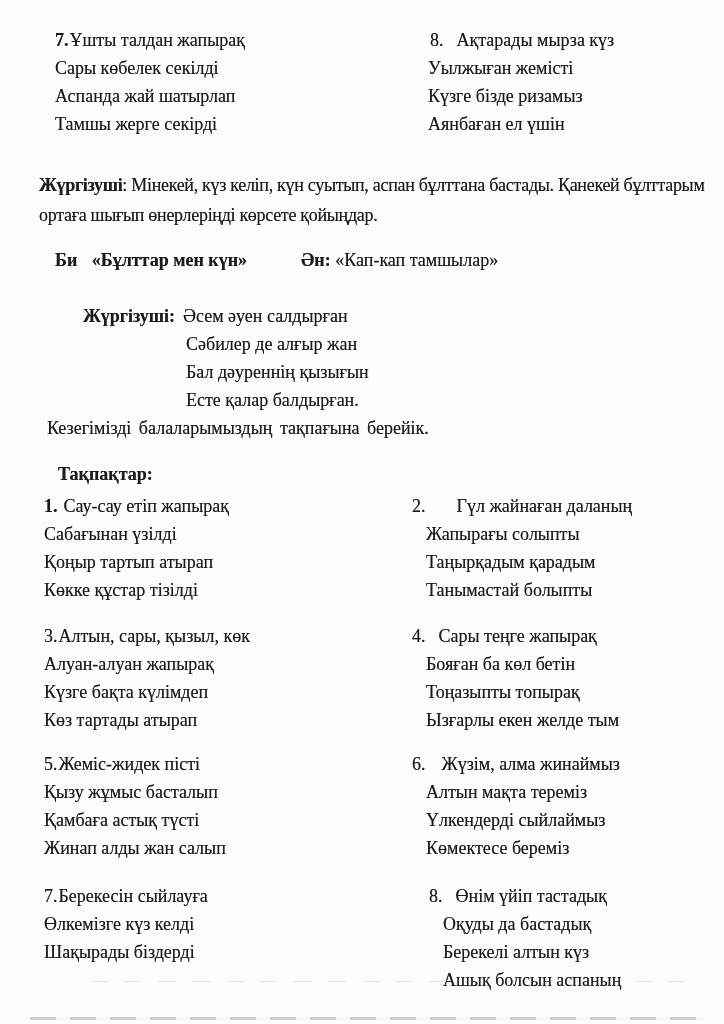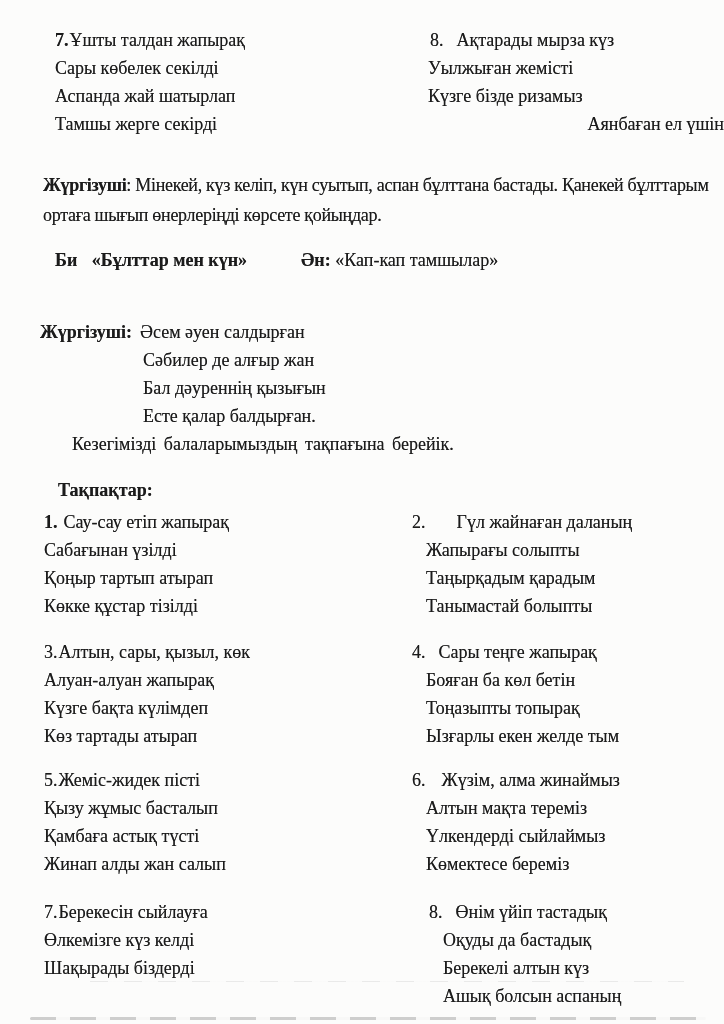--- a/index.html
+++ b/index.html
@@ -42,46 +42,45 @@
 
   
   .gap-none { margin-right: 1px; }
   .gap-xs   { margin-right: 6px; }
   .gap-sm   { margin-right: 13px; }
   .gap-md   { margin-right: 16px; }
   .gap-lg   { margin-right: 31px; }
 
   .host-para {
     margin-top: 32px;
-    padding-left: 31px;
+    padding-left: 39px;
     padding-right: 14px;
     font-size: 18px;
     line-height: 30px;
     letter-spacing: -0.3px;
-    margin-left: 12px;
   }
 
   .performance-line {
     margin-top: 16px;
     padding-left: 55px;
     font-size: 18px;
     line-height: 28px;
     white-space: nowrap;
   }
   .performance-line .song-part { margin-left: 54px; }
 
   .host-verse {
-    margin-top: 44px;
-    padding-left: 40px;
+    margin-top: 28px;
+    padding-left: 83px;
   }
   .host-verse .indented { padding-left: 103px; }
   .host-verse .vfirst-text { margin-left: 8px; }
 
   .transition-line {
-    padding-left: 72px;
+    padding-left: 47px;
     font-size: 18px;
     line-height: 28px;
     word-spacing: 3px;
   }
 
   .section-heading {
     margin-top: 18px;
     margin-bottom: 4px;
     padding-left: 58px;
     font-size: 18px;
@@ -129,21 +128,21 @@
     <div class="col-l">
       <div class="vline"><span class="bold gap-none">7.</span><span>Ұшты талдан жапырақ</span></div>
       <div class="vline">Сары көбелек секілді</div>
       <div class="vline">Аспанда жай шатырлап</div>
       <div class="vline">Тамшы жерге секірді</div>
     </div>
     <div class="col-r">
       <div class="vline vfirst"><span class="gap-sm">8.</span><span>Ақтарады мырза күз</span></div>
       <div class="vline" style="padding-left:0;">Уылжыған жемісті</div>
       <div class="vline" style="padding-left:0;">Күзге бізде ризамыз</div>
-      <div class="vline" style="padding-left:0;text-align:right;">Аянбаған ел үшін</div>
+      <div class="vline" style="padding-left:0;">Аянбаған ел үшін</div>
     </div>
   </div>
 
   <div class="host-para"><span class="bold">Жүргізуші</span><span>: Мінекей, күз келіп, күн суытып, аспан бұлттана бастады. Қанекей бұлттарым ортаға шығып өнерлеріңді көрсете қойыңдар.</span></div>
 
   <div class="performance-line">
     <span class="bold">Би</span>
     <span class="bold" style="margin-left:10px;">«Бұлттар мен күн»</span><span class="song-part"><span class="bold">Ән:</span> <span>«Кап-кап тамшылар»</span></span>
   </div>
 

